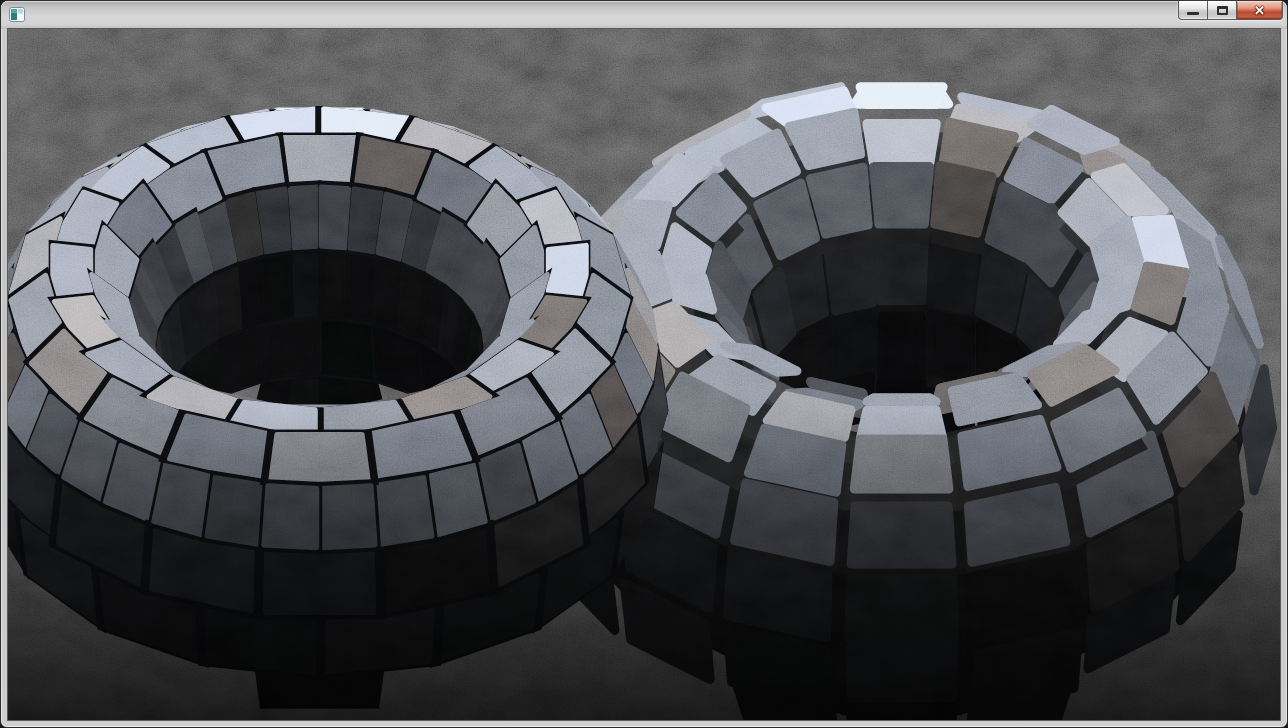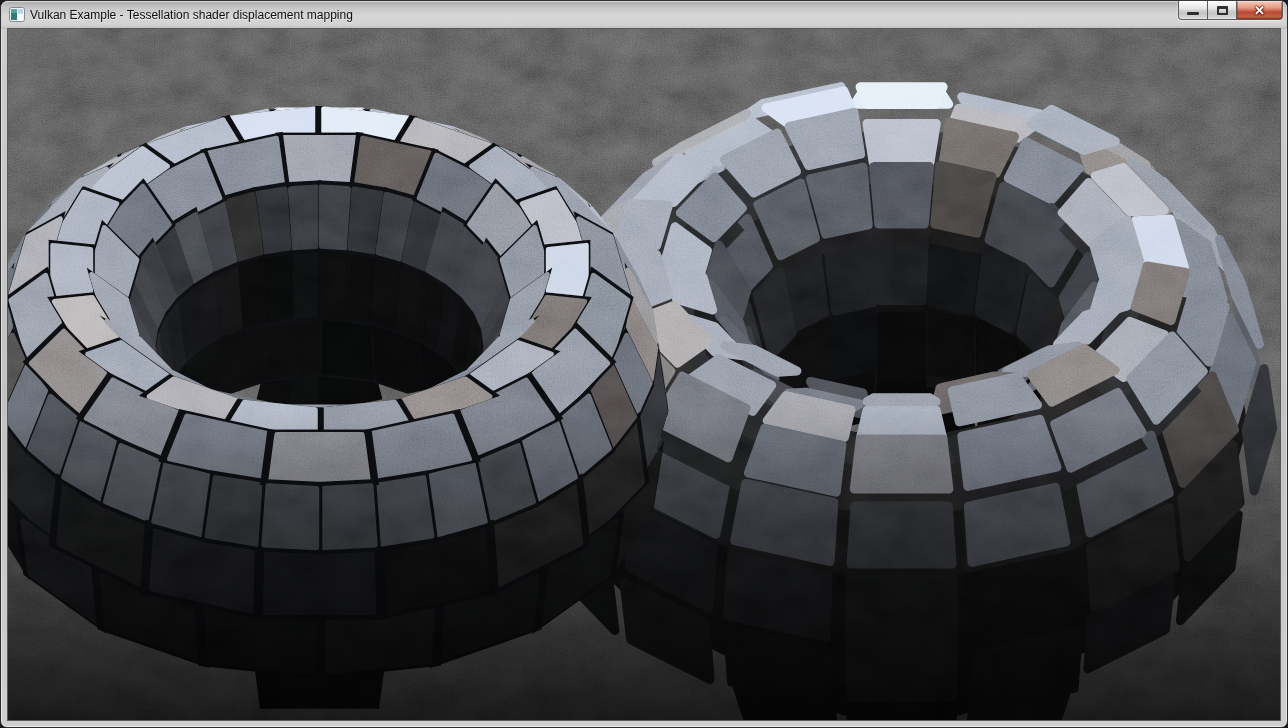--- a/index.html
+++ b/index.html
@@ -48,21 +48,20 @@
 <div class="window">
 
   <div class="titlebar">
     <svg class="win-icon" viewBox="0 0 16 16">
       <rect x="0.5" y="0.5" width="15" height="14" rx="2" fill="#f2f6fa" stroke="#7d8c9b"></rect>
       <rect x="2" y="2" width="6" height="11" fill="#2f7d74"></rect>
       <rect x="2" y="2" width="6" height="4" fill="#55a79a"></rect>
       <rect x="9" y="2" width="5" height="4.5" fill="#b9d3e8"></rect>
       <rect x="9" y="7.5" width="5" height="5.5" fill="#fdfdfd"></rect>
     </svg>
-    <span class="title-text">Vulkan Example - Tessellation shader displacement mapping</span>
   </div>
 
   <div class="controls">
     <button class="cap-btn btn-min" title="Minimize">
       <span class="glyph-min"></span>
     </button>
     <button class="cap-btn btn-max" title="Maximize">
       <span class="glyph-max"></span>
     </button>
     <button class="cap-btn btn-close" title="Close">

